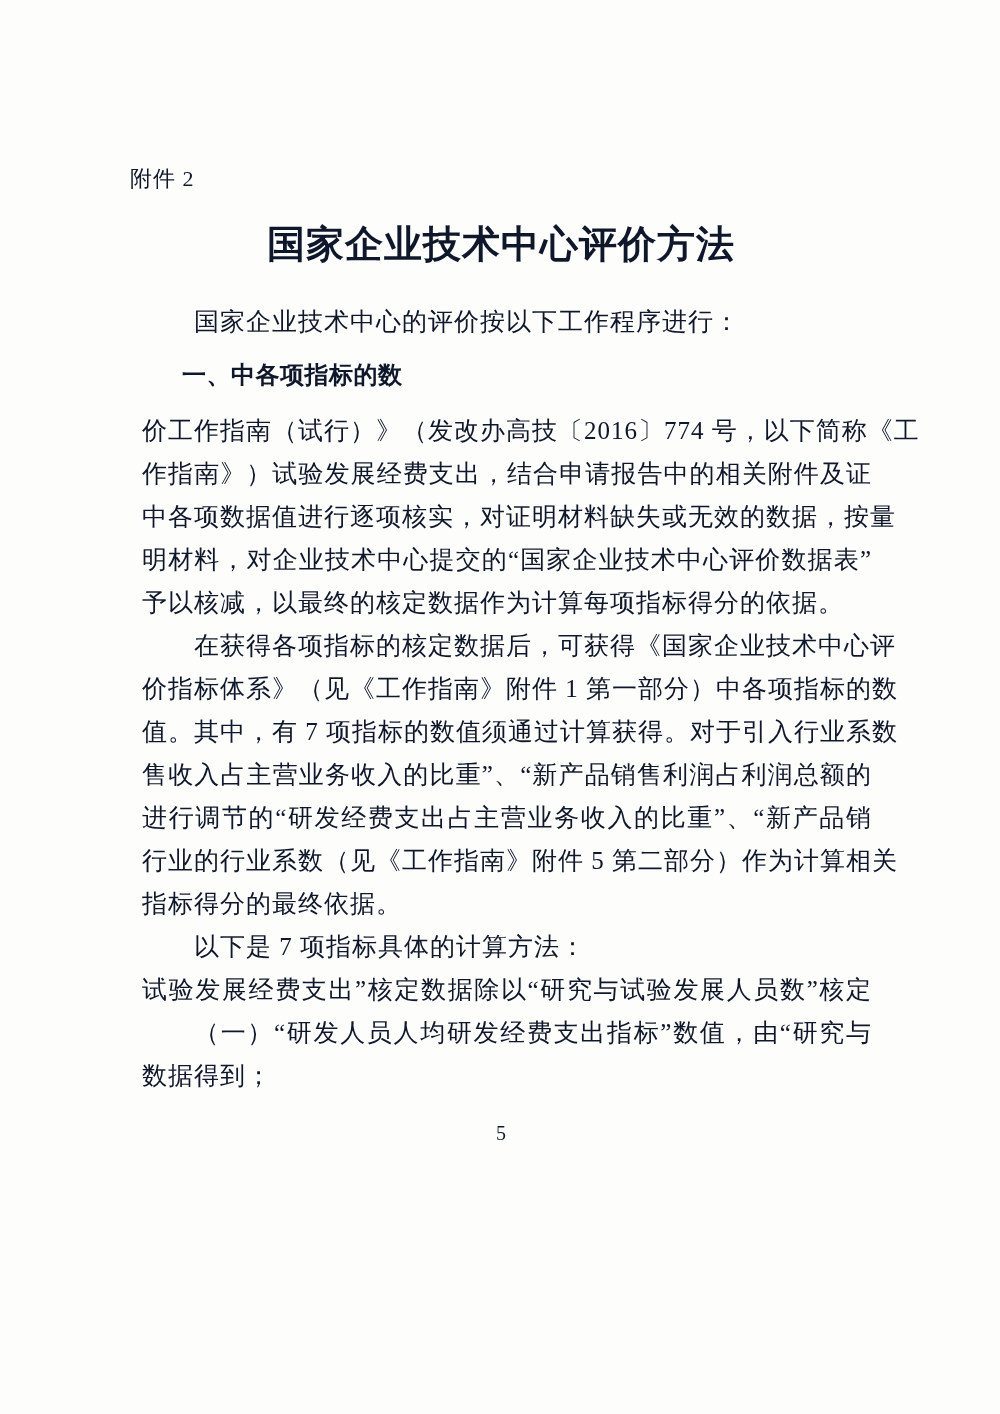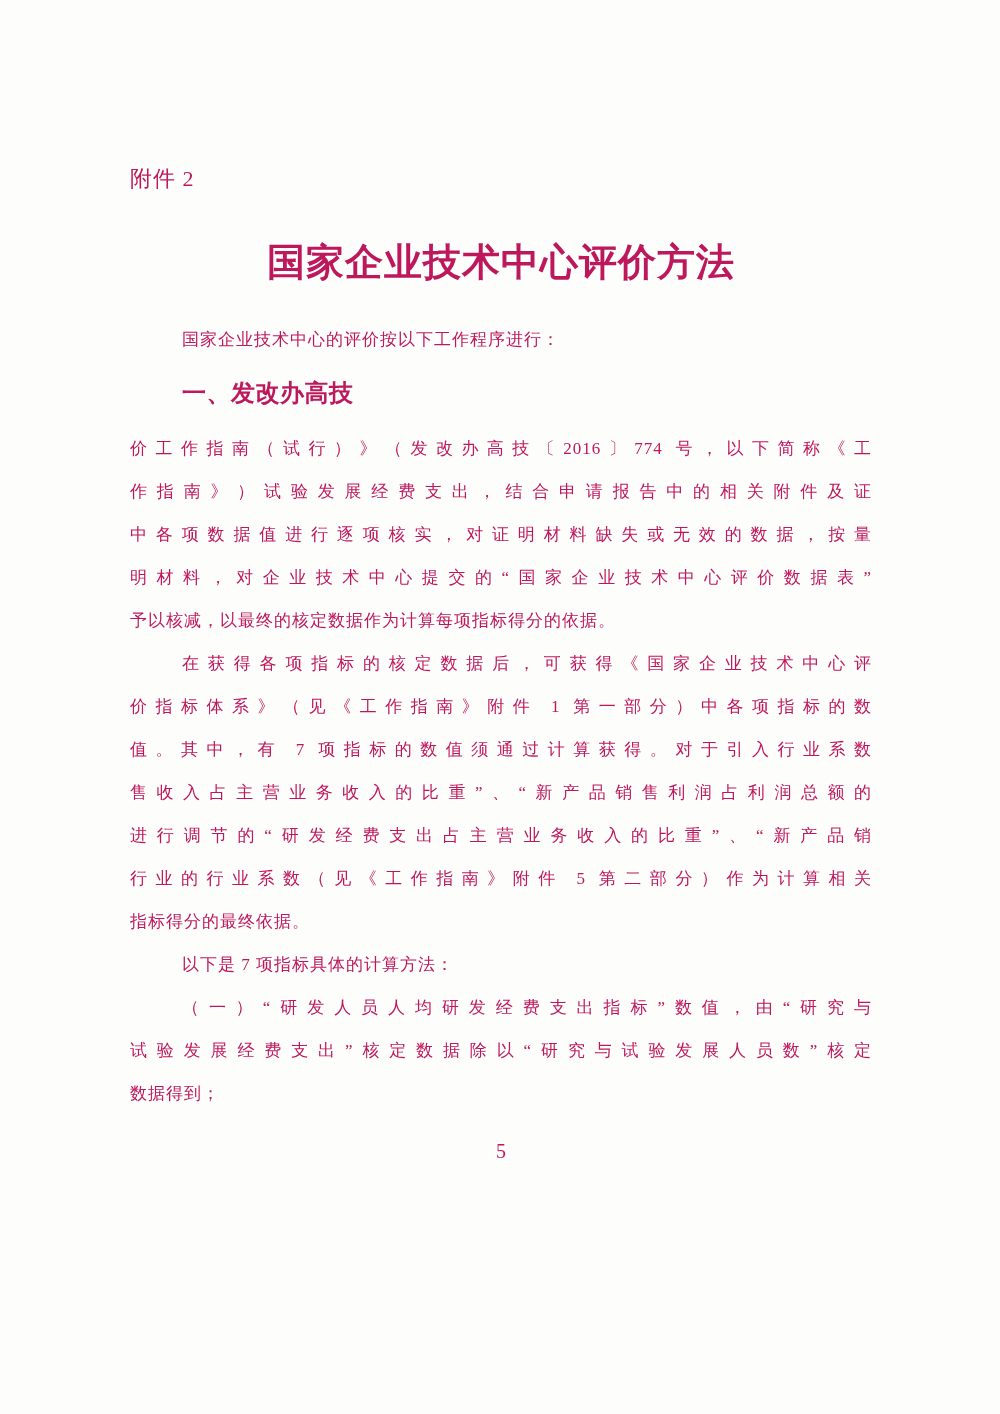--- a/index.html
+++ b/index.html
@@ -6,21 +6,21 @@
 
   html, body {
     background: #ffffff;
   }
 
   .page {
     position: relative;
     width: 1000px;
     height: 1414px;
     background: #fdfdfc;
-    color: #be185d;
+    color: #0f172a;
     font-family: "Liberation Serif", serif;
     overflow: hidden;
   }
 
   .content {
     position: absolute;
     left: 130px;
     top: 0;
     width: 742px;
     padding-top: 164px;
@@ -28,37 +28,38 @@
 
   
   .attachment {
     font-size: 22px;
     line-height: 30px;
     letter-spacing: 1px;
   }
 
   
   .doc-title {
-    margin-top: 44px;
+    margin-top: 26px;
     text-align: center;
     font-size: 38px;
     line-height: 48px;
     font-weight: 700;
     letter-spacing: 1px;
     font-family: "Liberation Serif", serif;
   }
 
   
   .line {
-    font-size: 17px;
+    font-size: 25px;
     line-height: 43px;
     letter-spacing: 1px;
     text-align: justify;
     text-align-last: justify;
     white-space: nowrap;
+    margin-left: 12px;
   }
 
   
   .line.end {
     text-align: left;
     text-align-last: left;
   }
 
   
   .line.indent {
@@ -97,21 +98,21 @@
 
 <div class="page">
   <div class="content">
 
     <div class="attachment">附件 2</div>
 
     <div class="doc-title">国家企业技术中心评价方法</div>
 
     <div class="line indent end intro">国家企业技术中心的评价按以下工作程序进行：</div>
 
-    <div class="sec-heading">一、发改办高技</div>
+    <div class="sec-heading">一、中各项指标的数</div>
 
     <div class="paragraph">
       <div class="line">价工作指南（试行）》（发改办高技〔2016〕774 号，以下简称《工</div>
       <div class="line">作指南》）试验发展经费支出，结合申请报告中的相关附件及证</div>
       <div class="line">中各项数据值进行逐项核实，对证明材料缺失或无效的数据，按量</div>
       <div class="line">明材料，对企业技术中心提交的“国家企业技术中心评价数据表”</div>
       <div class="line end">予以核减，以最终的核定数据作为计算每项指标得分的依据。</div>
     </div>
 
 
@@ -121,21 +122,21 @@
       <div class="line">值。其中，有 7 项指标的数值须通过计算获得。对于引入行业系数</div>
       <div class="line">售收入占主营业务收入的比重”、“新产品销售利润占利润总额的</div>
       <div class="line">进行调节的“研发经费支出占主营业务收入的比重”、“新产品销</div>
       <div class="line">行业的行业系数（见《工作指南》附件 5 第二部分）作为计算相关</div>
       <div class="line end">指标得分的最终依据。</div>
     </div>
 
     <div class="line indent end">以下是 7 项指标具体的计算方法：</div>
 
     <div class="paragraph">
+      <div class="line">试验发展经费支出”核定数据除以“研究与试验发展人员数”核定</div>
       <div class="line indent">（一）“研发人员人均研发经费支出指标”数值，由“研究与</div>
-      <div class="line">试验发展经费支出”核定数据除以“研究与试验发展人员数”核定</div>
       <div class="line end">数据得到；</div>
     </div>
 
     <div class="page-number">5</div>
 
   </div>
 </div>
 
 </body></html>

